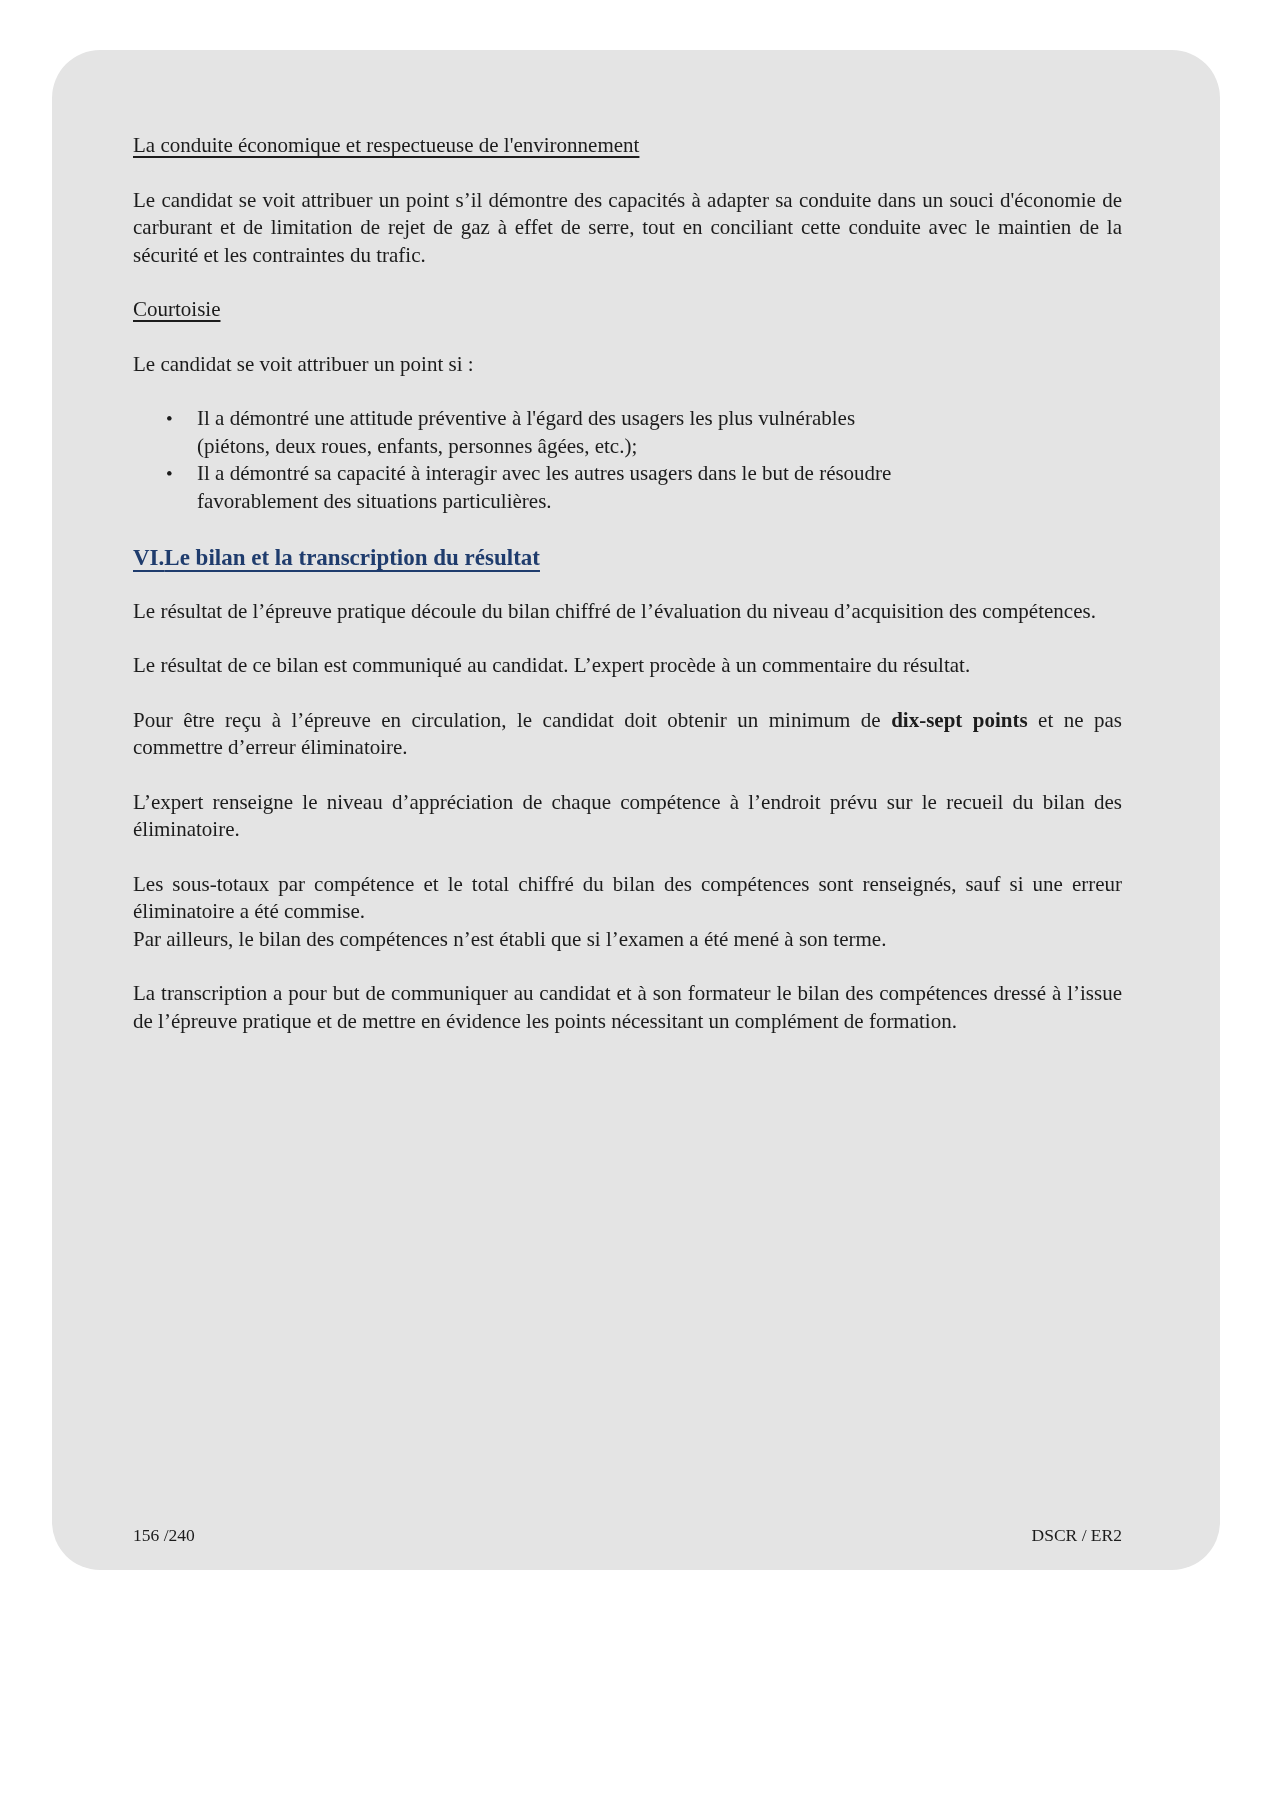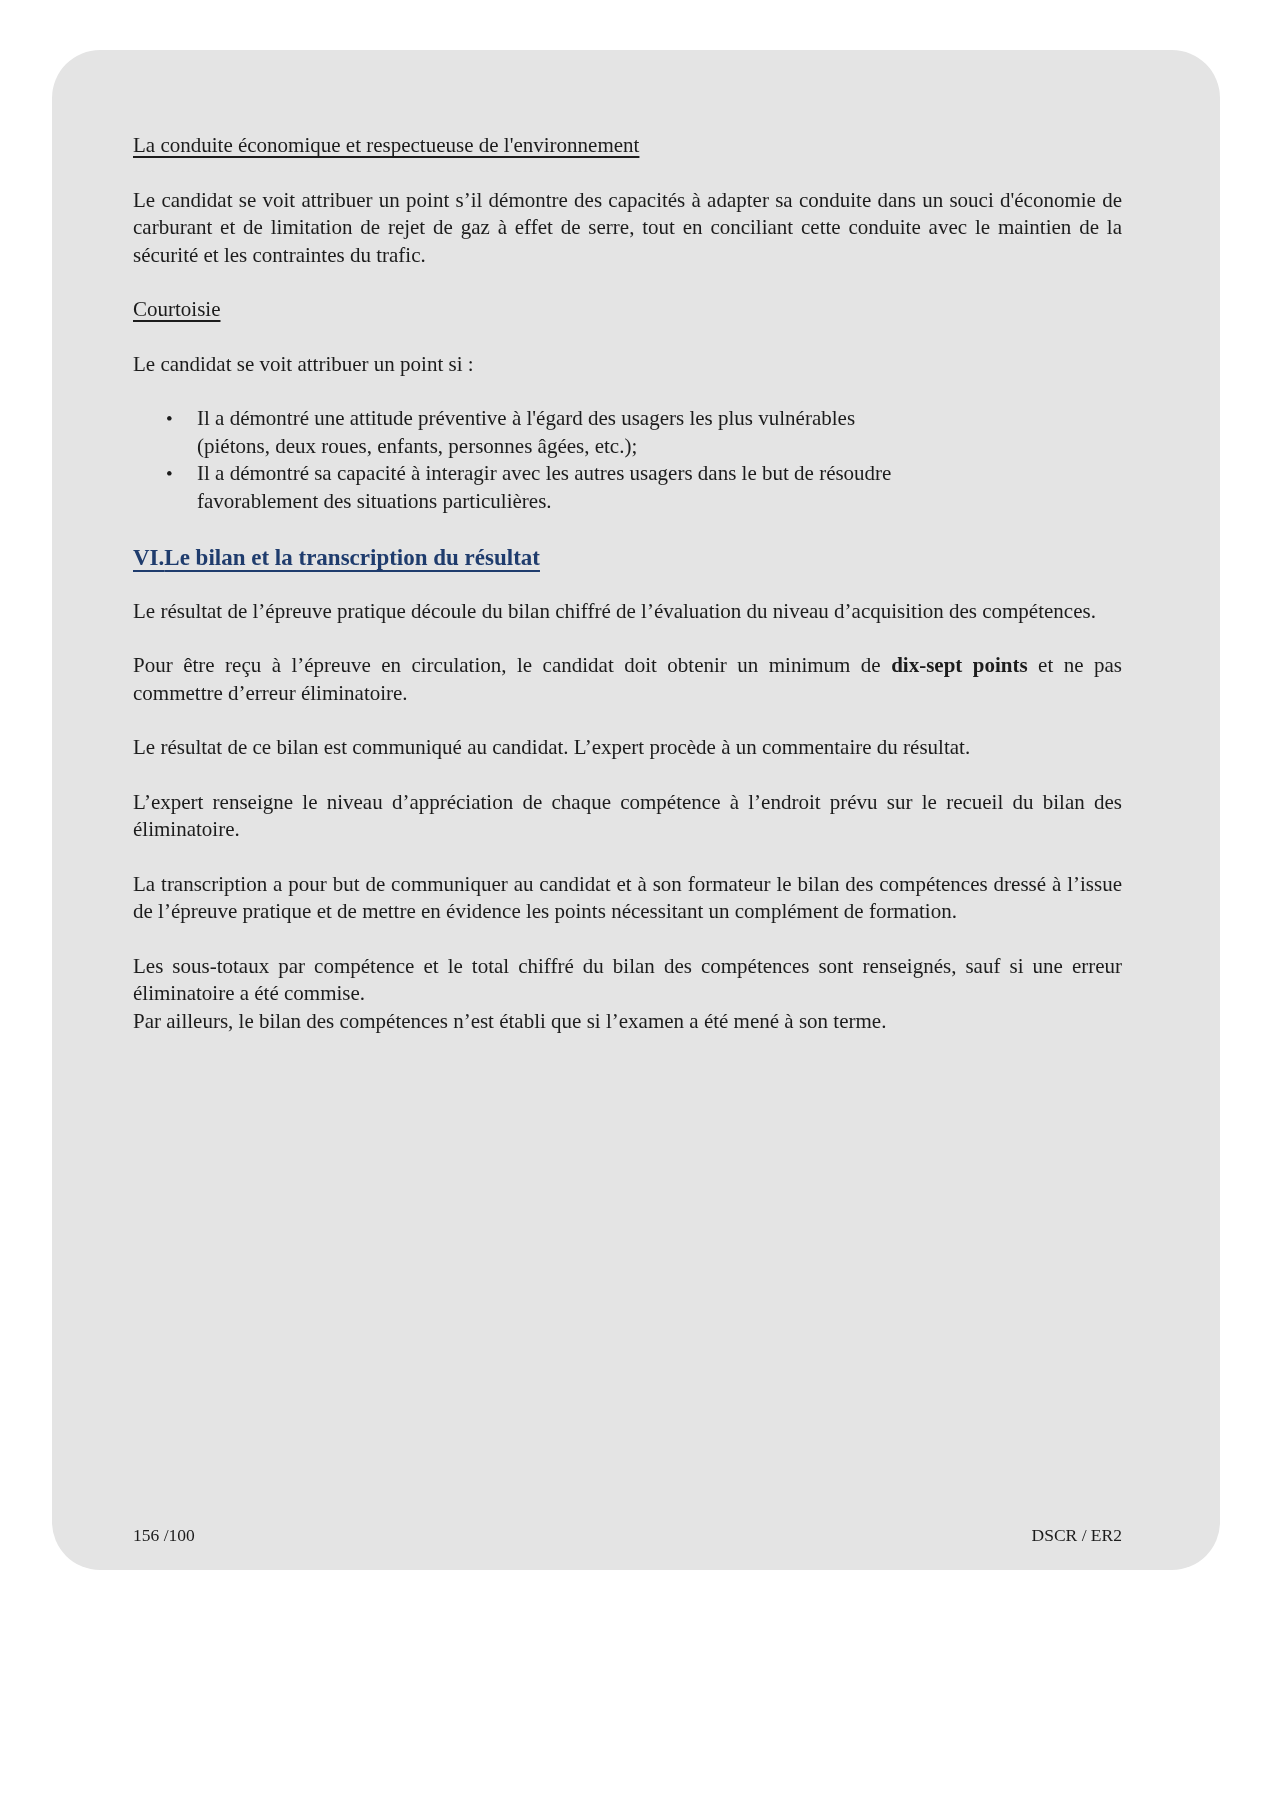--- a/index.html
+++ b/index.html
@@ -95,23 +95,23 @@
           <span class="bullet">•</span>
           <span class="li-text">Il a démontré une attitude préventive à l'égard des usagers les plus vulnérables<br>(piétons, deux roues, enfants, personnes âgées, etc.);</span>
         </li>
         <li>
           <span class="bullet">•</span>
           <span class="li-text">Il a démontré sa capacité à interagir avec les autres usagers dans le but de résoudre<br>favorablement des situations particulières.</span>
         </li>
       </ul>
       <div class="section-heading"><span class="sec-num">VI.</span><span class="sec-title">Le bilan et la transcription du résultat</span></div>
       <p class="body-par">Le résultat de l’épreuve pratique découle du bilan chiffré de l’évaluation du niveau d’acquisition des compétences.</p>
+      <p class="body-par">Le résultat de ce bilan est communiqué au candidat. L’expert procède à un commentaire du résultat.</p>
       <p class="body-par"><span>Pour être reçu à l’épreuve en circulation, le candidat doit obtenir un minimum de </span><span class="bold">dix-sept points</span><span> et ne pas commettre d’erreur éliminatoire.</span></p>
-      <p class="body-par">Le résultat de ce bilan est communiqué au candidat. L’expert procède à un commentaire du résultat.</p>
       <p class="body-par">L’expert renseigne le niveau d’appréciation de chaque compétence à l’endroit prévu sur le recueil du bilan des éliminatoire.</p>
+      <p class="body-par">Les sous-totaux par compétence et le total chiffré du bilan des compétences sont renseignés, sauf si une erreur éliminatoire a été commise.<br>Par ailleurs, le bilan des compétences n’est établi que si l’examen a été mené à son terme.</p>
       <p class="body-par">La transcription a pour but de communiquer au candidat et à son formateur le bilan des compétences dressé à l’issue de l’épreuve pratique et de mettre en évidence les points nécessitant un complément de formation.</p>
-      <p class="body-par">Les sous-totaux par compétence et le total chiffré du bilan des compétences sont renseignés, sauf si une erreur éliminatoire a été commise.<br>Par ailleurs, le bilan des compétences n’est établi que si l’examen a été mené à son terme.</p>
     </div>
   <div class="footer">
-    <span>156 /100</span>
+    <span>156 /240</span>
     <span>DSCR / ER2</span>
   </div>
 </div>
 
 </body></html>

